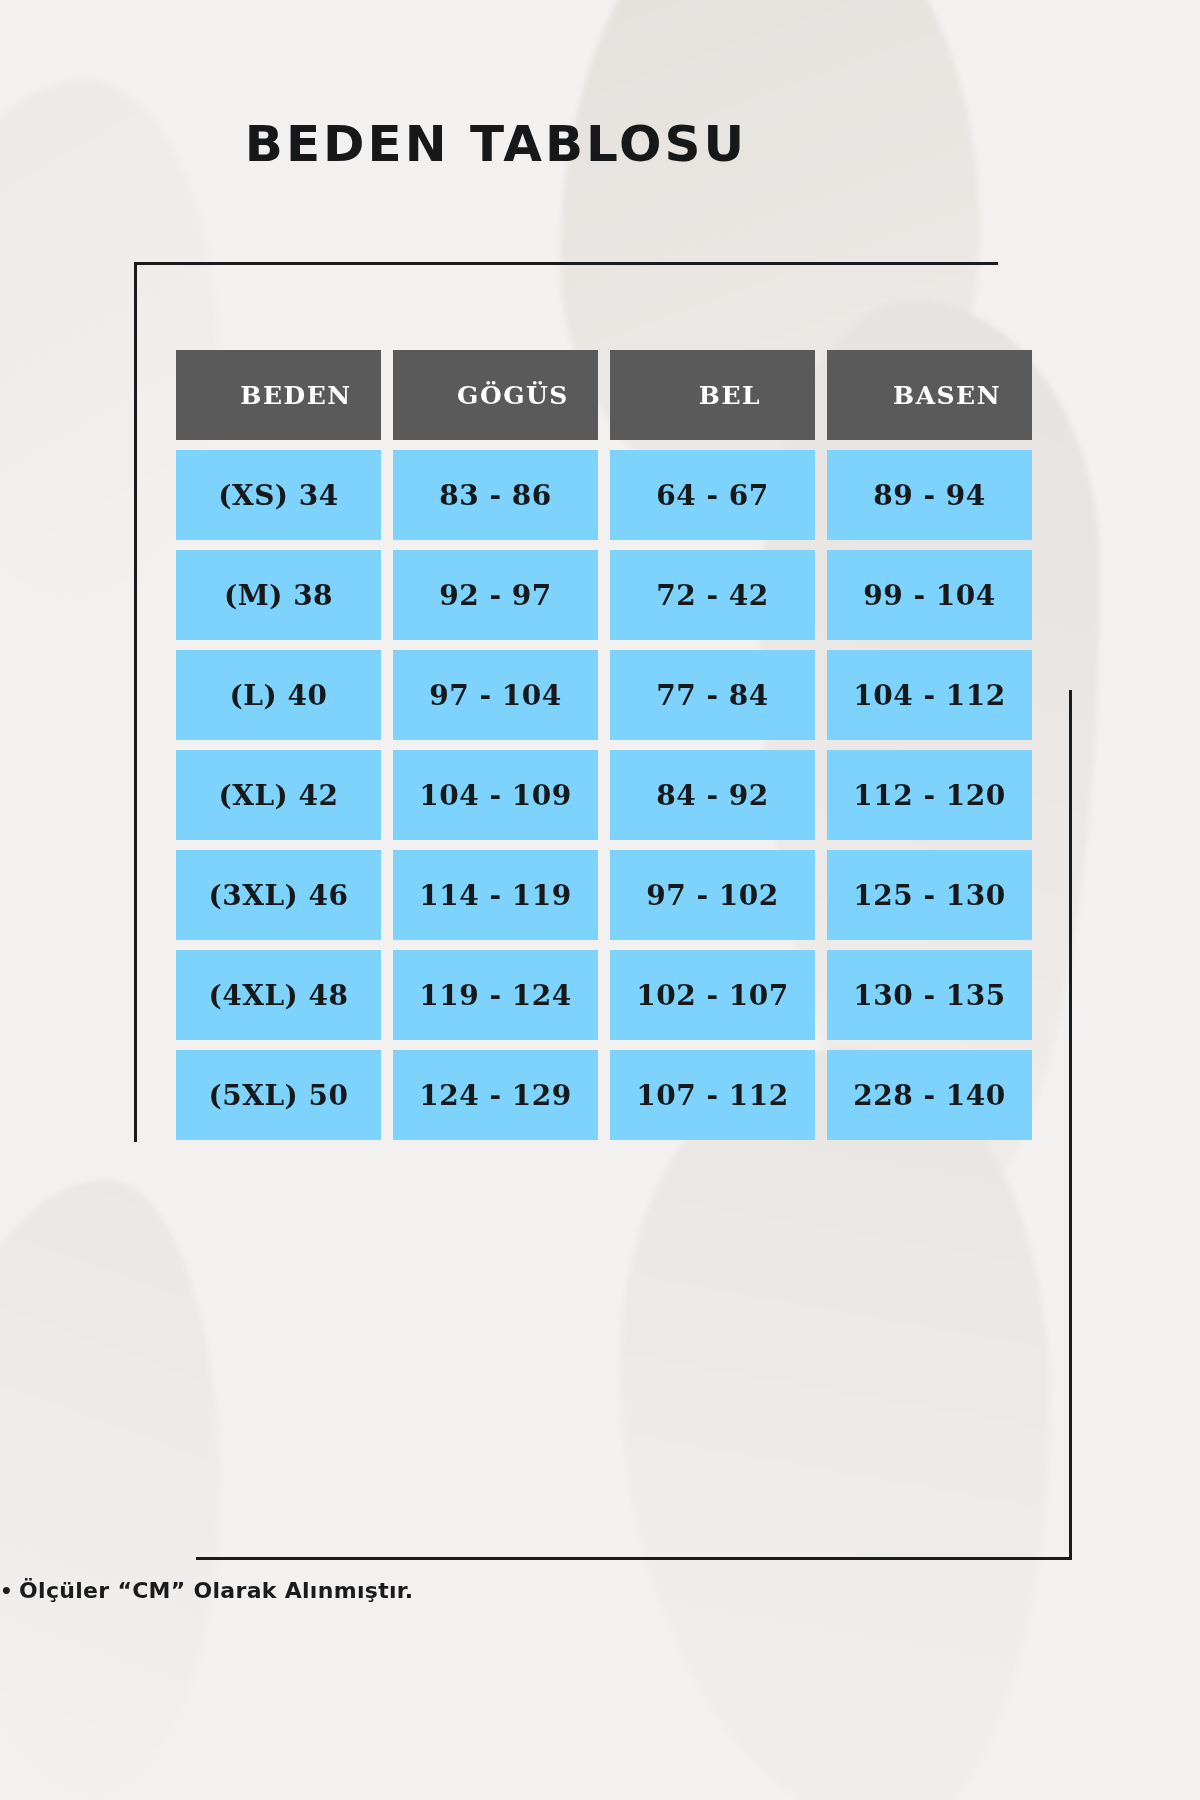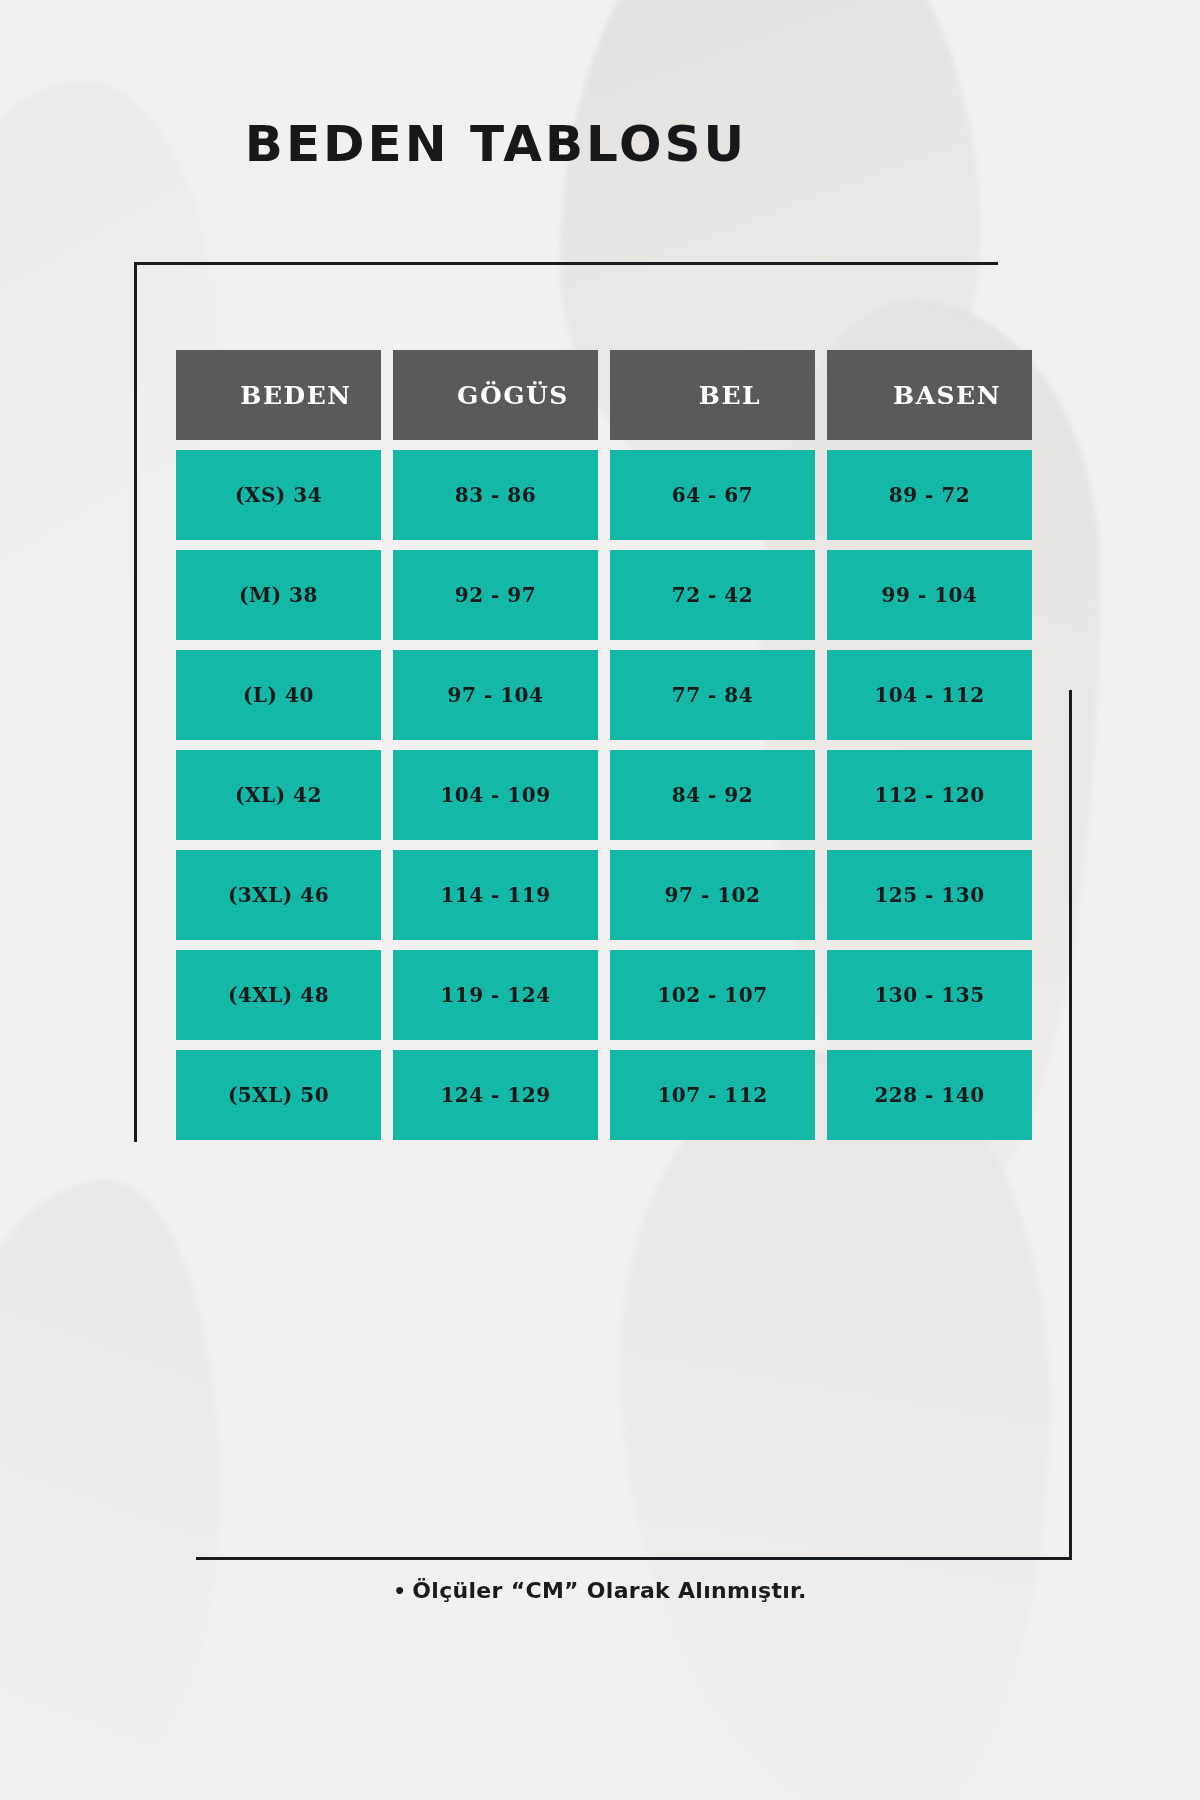--- a/index.html
+++ b/index.html
@@ -138,32 +138,32 @@
     font-weight: bold;
   }
   table.size-table th {
     background: #5a5a5a;
     color: #ffffff;
     font-size: 25px;
     letter-spacing: 1.5px;
     padding-left: 36px;
   }
   table.size-table td {
-    background: #14b8a6;
+    background: #7dd3fc;
     color: #17181a;
-    font-size: 20px;
+    font-size: 28px;
     letter-spacing: 0.5px;
   }
 
   .footnote {
     position: absolute;
     top: 1578px;
     left: 0;
     width: 1200px;
-    text-align: center;
+    text-align: left;
     font-family: "DejaVu Sans", sans-serif;
     font-size: 22px;
     font-weight: bold;
     color: #1a1b1d;
     letter-spacing: 0.3px;
   }
   .footnote .bullet {
     font-size: 20px;
     margin-right: 6px;
   }
@@ -195,21 +195,21 @@
           <th>GÖGÜS</th>
           <th>BEL</th>
           <th>BASEN</th>
         </tr>
       </thead>
       <tbody>
         <tr>
           <td>(XS) 34</td>
           <td>83 - 86</td>
           <td>64 - 67</td>
-          <td>89 - 72</td>
+          <td>89 - 94</td>
         </tr>
         <tr>
           <td>(M) 38</td>
           <td>92 - 97</td>
           <td>72 - 42</td>
           <td>99 - 104</td>
         </tr>
         <tr>
           <td>(L) 40</td>
           <td>97 - 104</td>

